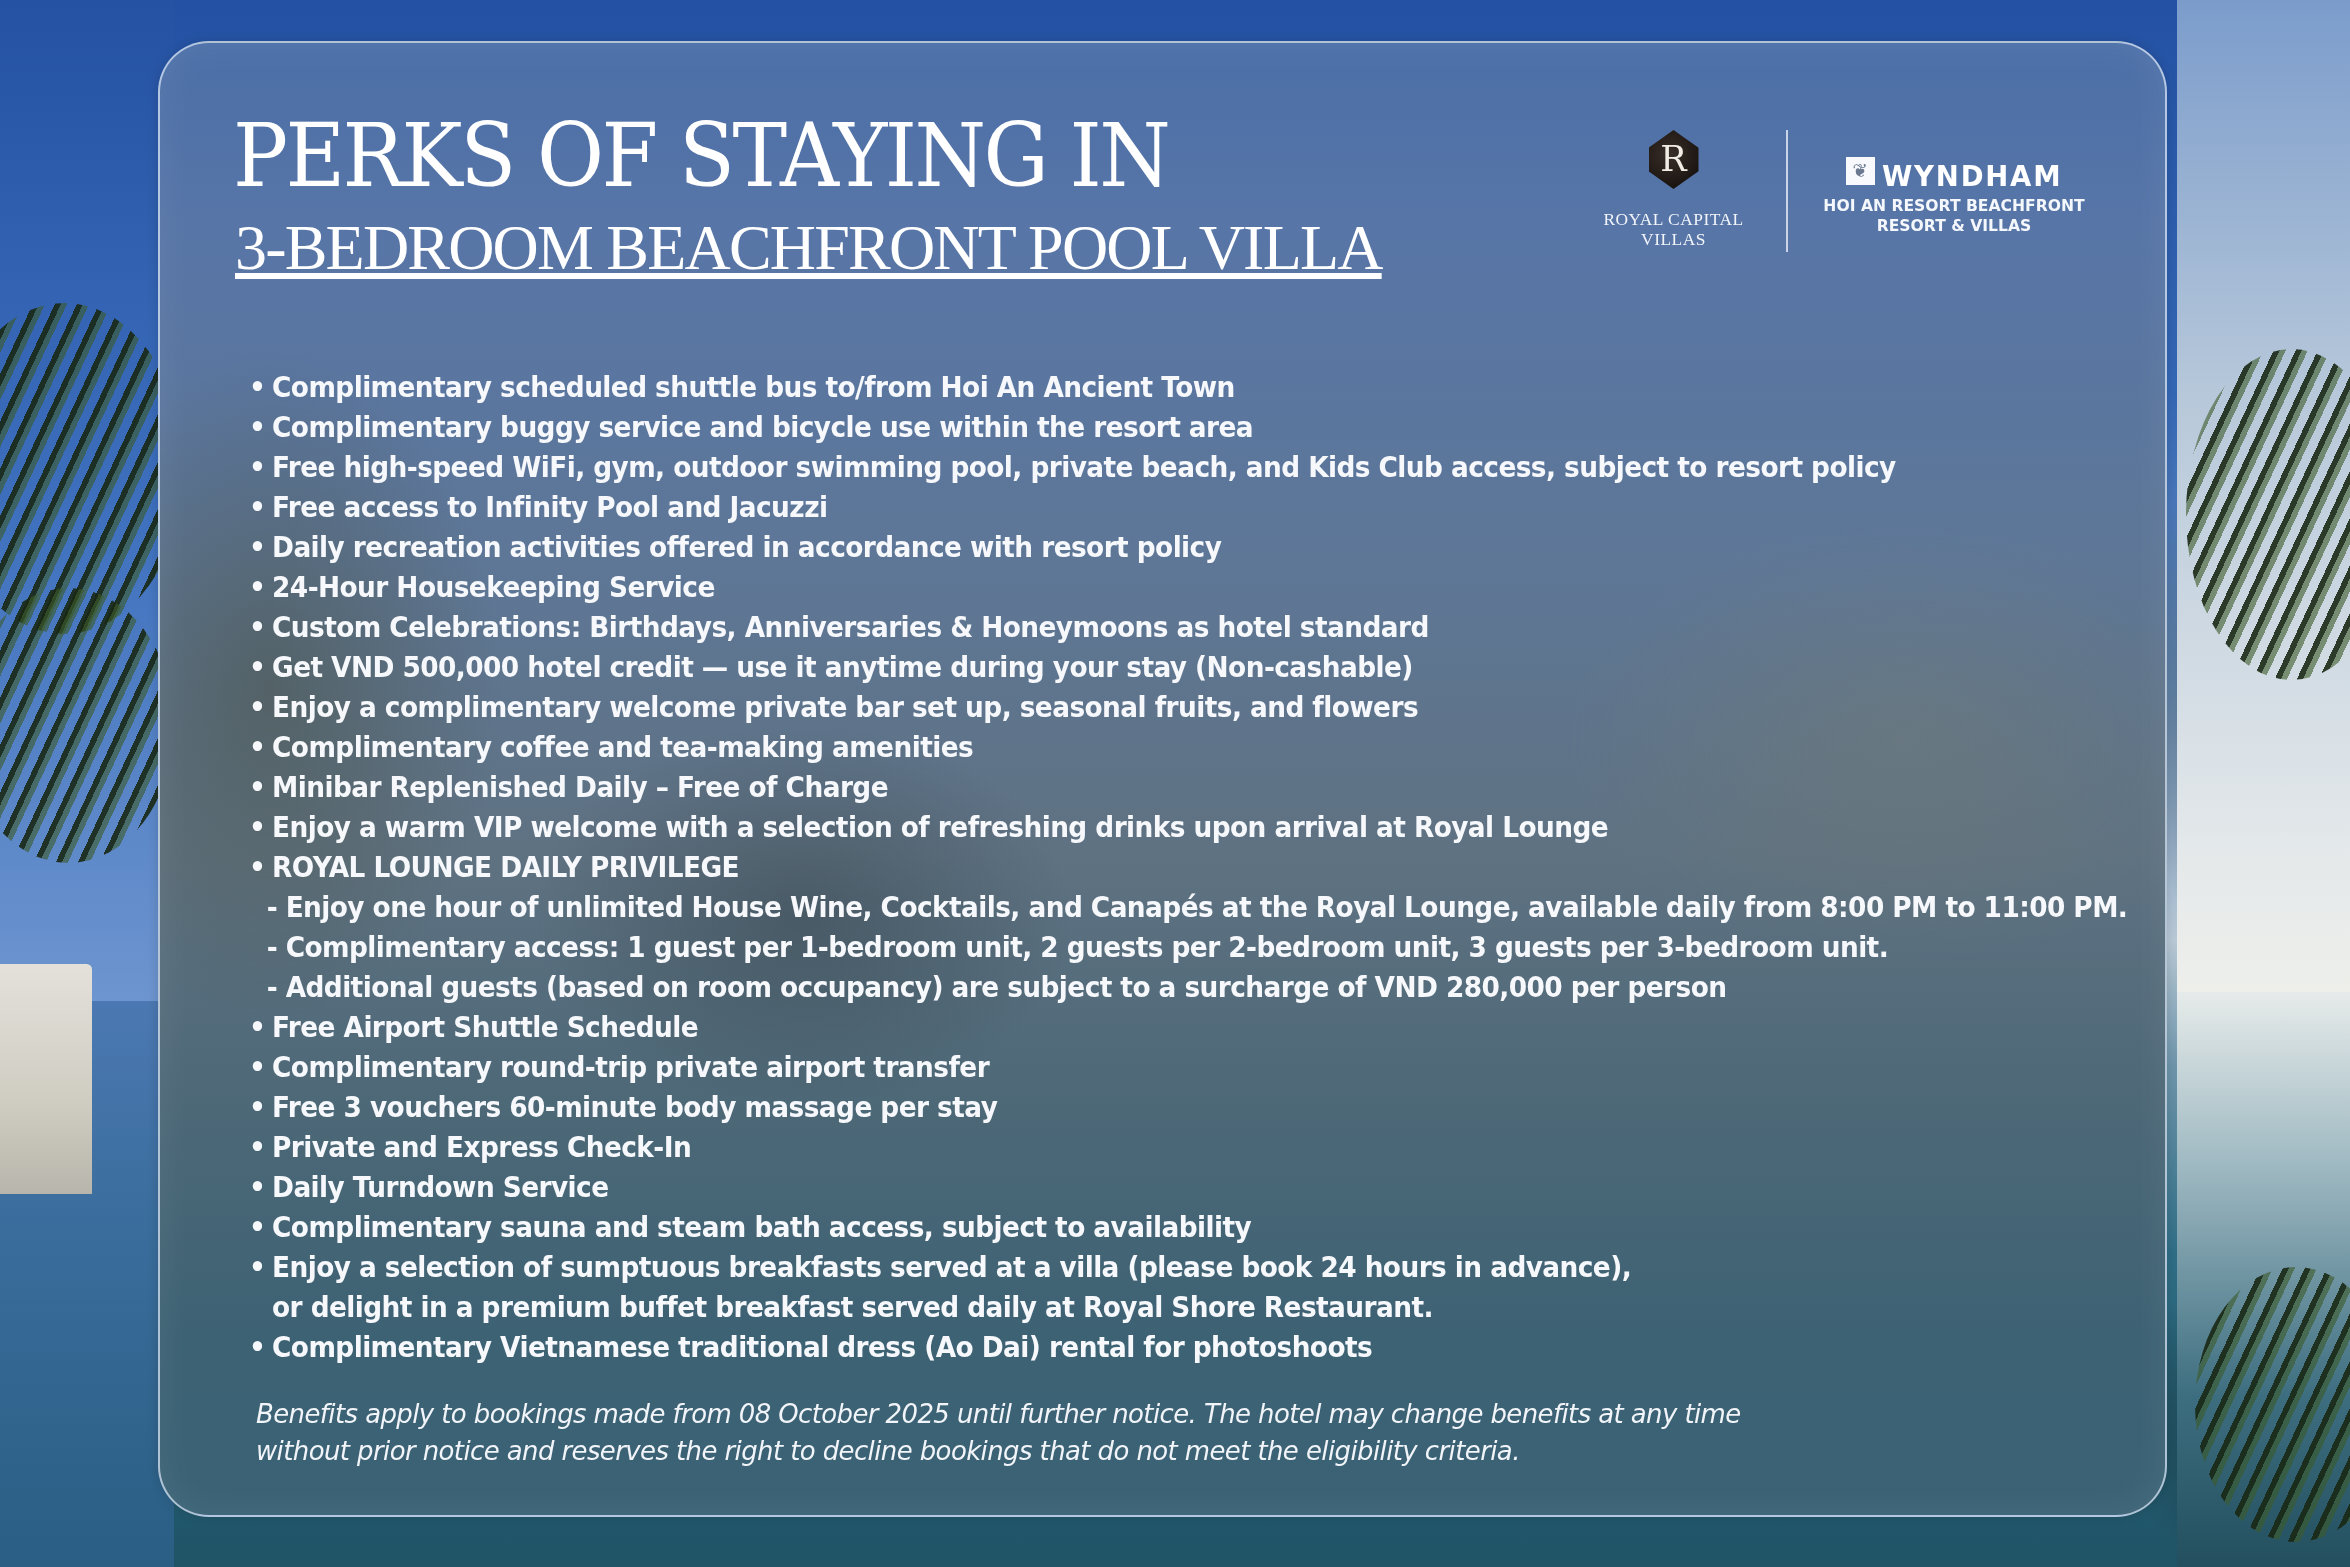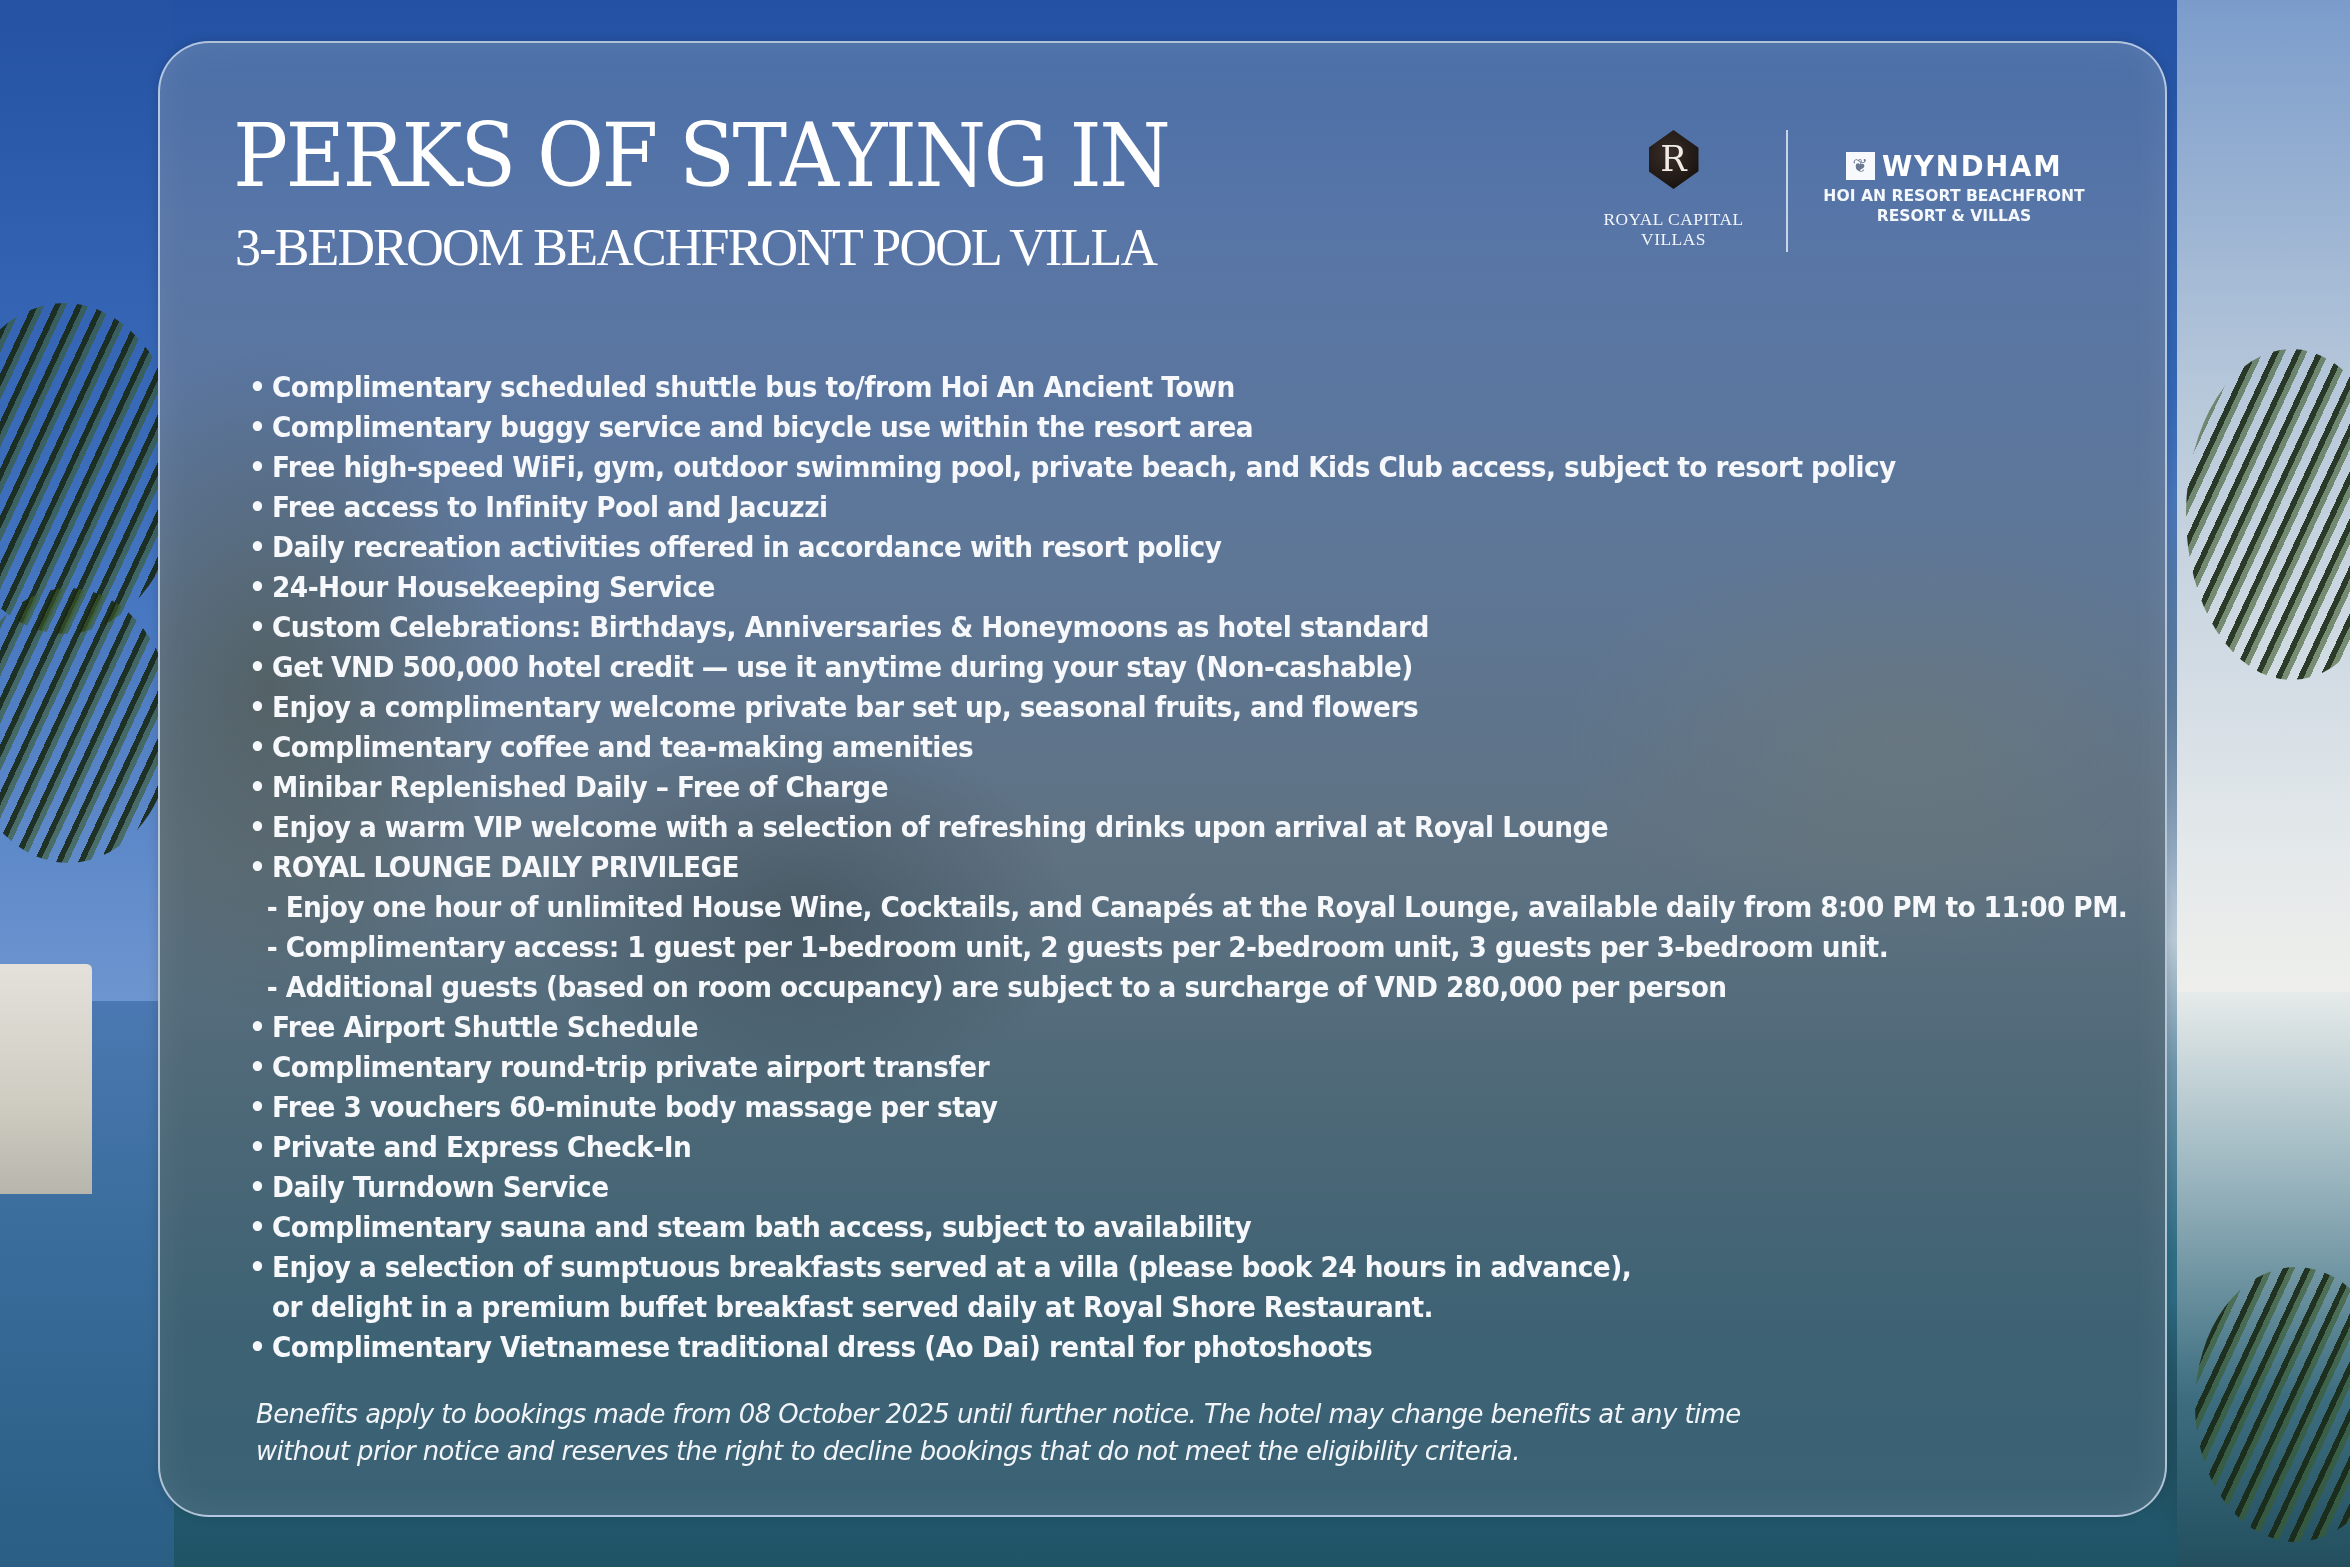--- a/index.html
+++ b/index.html
@@ -61,22 +61,22 @@
     .title-1 {
       position: absolute; left: 73px; top: 62px;
       font-family: "DejaVu Serif", serif;
       font-size: 88px; line-height: 101px; color: #ffffff;
       letter-spacing: -2.8px; transform: scaleX(0.93); transform-origin: left;
       white-space: nowrap;
     }
     .title-2 {
       position: absolute; left: 75px; top: 168px;
       font-family: "Liberation Serif", serif;
-      font-size: 52px; line-height: 73px; color: #ffffff;
-      letter-spacing: -1.8px; white-space: nowrap;
+      font-size: 64px; line-height: 73px; color: #ffffff;
+      letter-spacing: -1.8px; white-space: nowrap; text-decoration: underline;
     }
     .logos {
       position: absolute; left: 1433px; top: 87px; width: 514px; height: 165px;
     }
     .rcg {
       position: absolute; left: 0; top: 0; width: 161px; text-align: center;
     }
     .rcg-emblem {
       width: 50px; height: 59px; margin: 0 auto;
       background: radial-gradient(circle at 40% 40%, #3a2e28 0%, #1b1512 70%);
@@ -99,21 +99,21 @@
     .wyn-top {
       display: inline-flex; align-items: center; gap: 7.3px;
     }
     .wyn-mark {
       width: 29px; height: 27.5px; background: #f7f9fc;
       display: flex; align-items: center; justify-content: center;
       color: #6a7890; font-size: 18.4px; line-height: 27.5px;
     }
     .wyn-word {
       font-family: "DejaVu Sans", sans-serif; font-weight: bold;
-      font-size: 27.5px; letter-spacing: 1.8px; color: #ffffff;
+      font-size: 27.5px; letter-spacing: 1.8px; color: #ffffff; margin-top: 10px;
     }
     .wyn-sub {
       font-family: "DejaVu Sans", sans-serif; font-weight: bold;
       font-size: 15.6px; line-height: 20px; color: #f4f7fb; margin-top: 3.7px;
     }
     
     .perks {
       position: absolute; left: 73px; top: 308px; width: 1910px;
       list-style: none; margin: 16px; padding: 0; font-weight: bold;
     }

